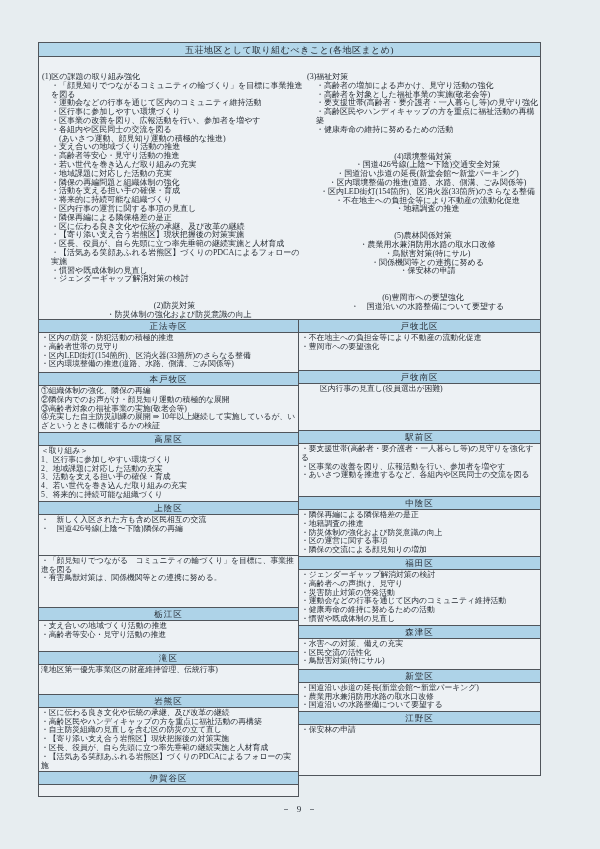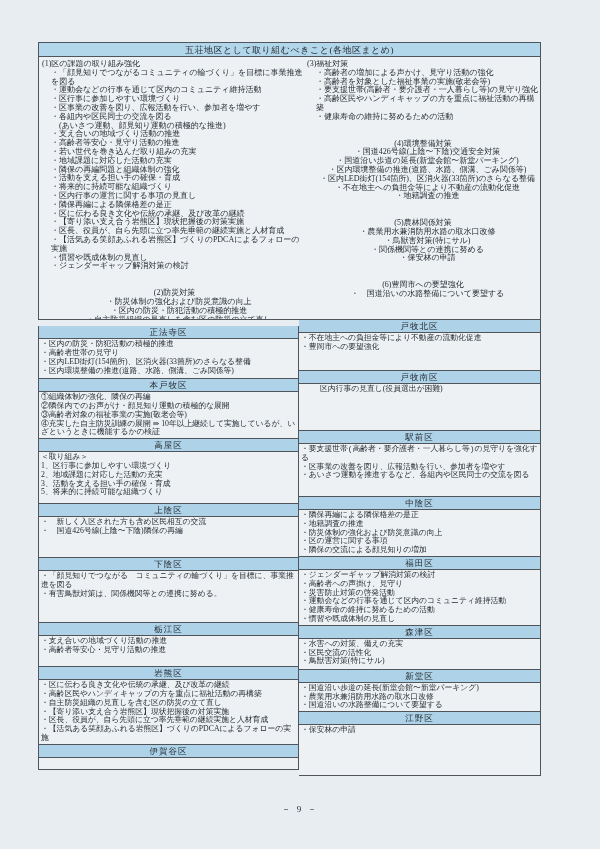--- a/index.html
+++ b/index.html
@@ -13,28 +13,28 @@
     box-shadow:0 0 4px rgba(0,0,0,.25);
   }
   .doc{ position:absolute; left:38px; top:42px; width:503px; }
   .top-wrap{ border:1px solid var(--border,#50555b); background:var(--panel-bg,#edf1f4); }
   .title-bar{
     height:14px; background:var(--title-bar,#b3d7ea);
     border-bottom:1px solid var(--border,#50555b);
     text-align:center; font-size:9px; line-height:14px;
     letter-spacing:.5px;
   }
-  .summary{ display:flex; height:262px; overflow:hidden; font-size:8px; line-height:8.8px; padding-top:3px; }
+  .summary{ display:flex; height:262px; overflow:hidden; font-size:8px; line-height:8.8px; padding-top:16px; }
   .sum-col{ overflow:hidden; }
   .sum-col.left{ width:268px; padding-left:3px; }
   .sum-col.right{ width:232px; }
   .sum-sec + .sum-sec{ margin-top:18px;text-align:center; }
   .sum-head{ white-space:pre-wrap; }
   .sum-sec .line{ padding-left:9px; white-space:pre-wrap; }
-  .table{ display:flex; align-items:center; background:transparent; }
+  .table{ display:flex; align-items:flex-start; background:transparent; }
   .t-col{ font-size:7.8px; line-height:8.8px; background:var(--panel-bg,#edf1f4); }
   .t-col.left{ width:261px; border-left:1px solid var(--border,#50555b); border-right:1px solid var(--border,#50555b); border-bottom:1px solid var(--border,#50555b); }
   .t-col.right{ width:242px; border-right:1px solid var(--border,#50555b); border-bottom:1px solid var(--border,#50555b); }
   .d-sec + .d-sec{ border-top:1px solid var(--border,#50555b); }
   .d-head{
     background:var(--header-bar,#aed3e8);
     border-bottom:1px solid var(--border,#50555b);
     text-align:center; font-size:8.5px; line-height:13px; height:13px;
     letter-spacing:1px;
   }
@@ -136,42 +136,48 @@
               <div class="line">④充実した自主防災訓練の展開 ⇒ 10年以上継続して実施しているが、いざというときに機能するかの検証</div>
             </div>
           </div>
           <div class="d-sec">
             <div class="d-head">高屋区</div>
             <div class="d-body" style="min-height: 51px;">
               <div class="line">＜取り組み＞</div>
               <div class="line">1、区行事に参加しやすい環境づくり</div>
               <div class="line">2、地域課題に対応した活動の充実</div>
               <div class="line">3、活動を支える担い手の確保・育成</div>
+              <div class="line">4、若い世代を巻き込んだ取り組みの充実</div>
               <div class="line">5、将来的に持続可能な組織づくり</div>
             </div>
           </div>
           <div class="d-sec">
             <div class="d-head">上陰区</div>
             <div class="d-body" style="min-height: 40px;">
               <div class="line">・　新しく入区された方も含め区民相互の交流</div>
               <div class="line">・　国道426号線(上陰〜下陰)隣保の再編</div>
             </div>
           </div>
           <div class="d-sec">
-            <div class="d-head">下陰区</div>
             <div class="d-body" style="min-height: 51px;">
               <div class="line">・「顔見知りでつながる　コミュニティの輪づくり」を目標に、事業推進を図る</div>
               <div class="line">・有害鳥獣対策は、関係機関等との連携に努める。</div>
             </div>
           </div>
           <div class="d-sec">
             <div class="d-head">栃江区</div>
             <div class="d-body" style="min-height: 30px;">
               <div class="line">・支え合いの地域づくり活動の推進</div>
               <div class="line">・高齢者等安心・見守り活動の推進</div>
+            </div>
+          </div>
+          <div class="d-sec">
+            <div class="d-head">滝区</div>
+            <div class="d-body" style="min-height: 29px;">
+              <div class="line">滝地区第一優先事業(区の財産維持管理、伝統行事)</div>
             </div>
           </div>
           <div class="d-sec">
             <div class="d-head">岩熊区</div>
             <div class="d-body" style="min-height: 56px;">
               <div class="line">・区に伝わる良き文化や伝統の承継、及び改革の継続</div>
               <div class="line">・高齢区民やハンディキャップの方を重点に福祉活動の再構築</div>
               <div class="line">・自主防災組織の見直しを含む区の防災の立て直し</div>
               <div class="line">・【寄り添い支え合う岩熊区】現状把握後の対策実施</div>
               <div class="line">・区長、役員が、自ら先頭に立つ率先垂範の継続実施と人材育成</div>
@@ -192,21 +198,21 @@
             </div>
           </div>
           <div class="d-sec">
             <div class="d-head">戸牧南区</div>
             <div class="d-body" style="min-height: 46px; margin-left: 19px;">
               <div class="line">区内行事の見直し(役員選出が困難)</div>
             </div>
           </div>
           <div class="d-sec">
             <div class="d-head">駅前区</div>
-            <div class="d-body" style="min-height: 52px; font-family: Liberation Mono, monospace;">
+            <div class="d-body" style="min-height: 52px;">
               <div class="line">・要支援世帯(高齢者・要介護者・一人暮らし等)の見守りを強化する</div>
               <div class="line">・区事業の改善を図り、広報活動を行い、参加者を増やす</div>
               <div class="line">・あいさつ運動を推進するなど、各組内や区民同士の交流を図る</div>
             </div>
           </div>
           <div class="d-sec">
             <div class="d-head">中陰区</div>
             <div class="d-body" style="min-height: 39px;">
               <div class="line">・隣保再編による隣保格差の是正</div>
               <div class="line">・地籍調査の推進</div>

